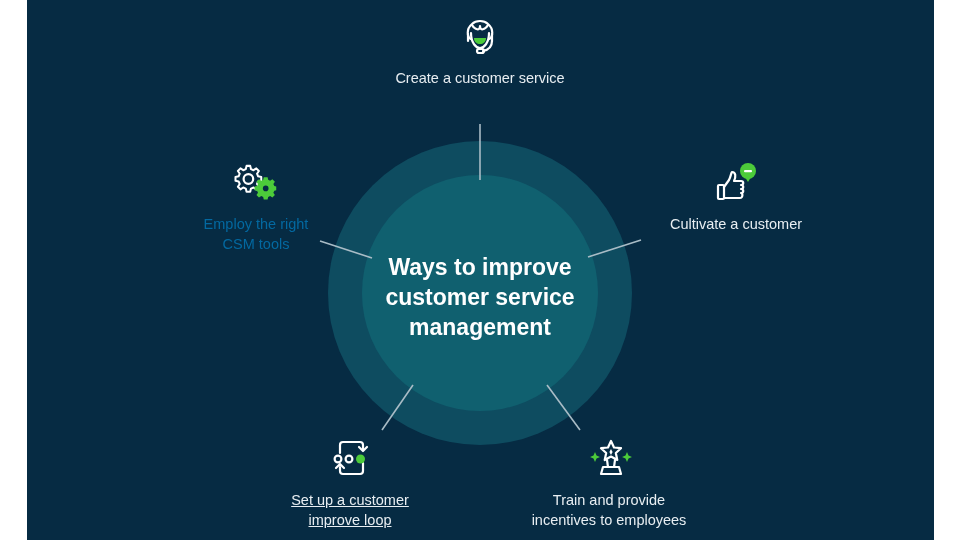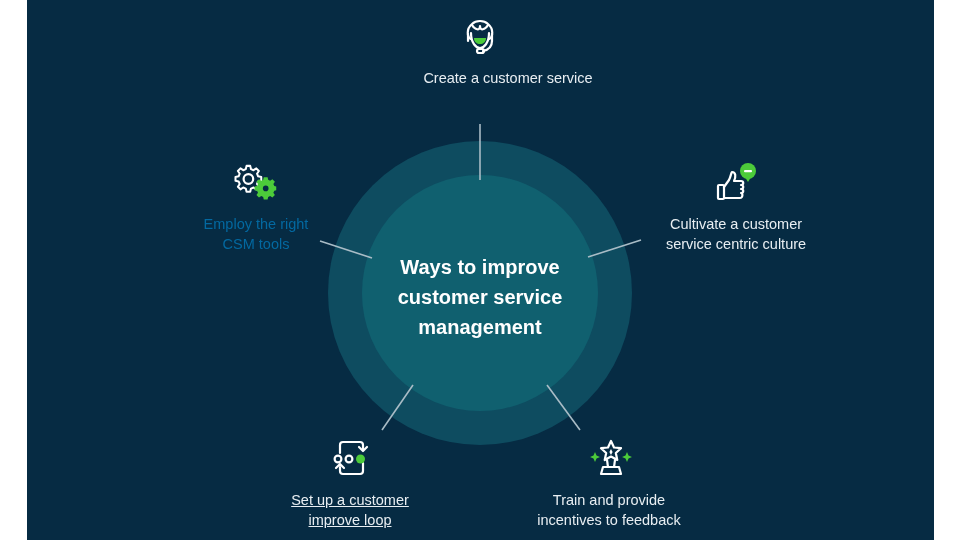--- a/index.html
+++ b/index.html
@@ -1,20 +1,20 @@
 <!DOCTYPE html>
 <html><head>
 <meta charset="utf-8">
 <style>
   html, body { margin: 0; padding: 0; background: #ffffff; }
   body { width: 960px; height: 540px; position: relative; overflow: hidden; font-family: "Liberation Sans", "DejaVu Sans", sans-serif; }
   #panel { position: absolute; left: 27px; top: 0; width: 907px; height: 540px; background: var(--bg, #062b43); overflow: hidden; }
   #diagram-svg { position: absolute; left: 0; top: 0; width: 960px; height: 540px; }
   .label { position: absolute; color: #e8eef2; font-size: 14.5px; line-height: 19.5px; text-align: center; white-space: nowrap; transform: translateX(-50%); }
-  .center-title { position: absolute; left: 480px; top: 252px; transform: translateX(-50%); color: #ffffff; font-weight: bold; font-size: 20px; line-height: 30px; text-align: center; white-space: nowrap; }
+  .center-title { position: absolute; left: 480px; top: 252px; transform: translateX(-50%); color: #ffffff; font-weight: bold; font-size: 23px; line-height: 30px; text-align: center; white-space: nowrap; }
   .icon { position: absolute; }
 </style>
 </head>
 <body>
 
 <div id="panel" style="background: rgb(6, 43, 67);"></div>
 
 <svg id="diagram-svg" viewBox="0 0 960 540">
   <circle id="outer-ring" cx="480" cy="293" r="152" fill="#0e4c60"></circle>
   <circle id="inner-circle" cx="480" cy="293" r="118" fill="#10606f"></circle>
@@ -36,52 +36,51 @@
     <path d="M12 22 C 8 20, 7 12, 13 7 C 17 3, 25 3, 29 7 C 35 12, 34 20, 30 22"></path>
     <path d="M13 8 C 16 13, 21 14, 21 9 C 21 14, 26 13, 29 8"></path>
     <path d="M12 16 C 12 26, 17 31, 21 31 C 25 31, 30 26, 30 16"></path>
     <path d="M9 17 L9 24"></path>
     <path d="M33 17 L33 24"></path>
     <path d="M33 24 C 33 30, 29 33, 24 34"></path>
     <rect x="18" y="32" width="7" height="4" rx="2"></rect>
   </g>
   <path d="M15 21 L27 21 C 27 25, 24 27, 21 27 C 18 27, 15 25, 15 21 Z" class="green-fill" fill="#4ccb3a"></path>
 </svg>
-<div class="label" style="left: 480px; top: 69px; color: rgb(232, 238, 242); margin-left: 28px;">
+<div class="label" style="left: 480px; top: 69px; color: rgb(232, 238, 242);">
   <div>Create a customer service</div>
 </div>
 
 <svg class="icon" style="left:714px;top:161px;width:44px;height:42px" viewBox="0 0 44 42">
   <g fill="none" stroke="#ffffff" stroke-width="2.2" stroke-linejoin="round" stroke-linecap="round">
     <rect x="4" y="24" width="6" height="14" rx="1"></rect>
     <path d="M10 26 L15 19 C 17 15, 17 12, 18 11 C 22 11, 22 16, 20 20 L 27 20 C 30 20, 30 24, 27 24 C 30 24, 30 28, 27 28 C 30 28, 30 32, 27 32 C 29 32, 29 37, 26 37 L 10 37"></path>
   </g>
   <circle cx="34" cy="10" r="8" class="green-fill" fill="#4ccb3a"></circle>
   <path d="M31 16 L34 21 L37 16 Z" class="green-fill" fill="#4ccb3a"></path>
   <rect x="30" y="9" width="8" height="2.2" rx="1" fill="#ffffff"></rect>
 </svg>
 <div class="label" style="left: 736px; top: 215px; color: rgb(232, 238, 242);">
   <div>Cultivate a customer</div>
-  <div>service centric culture</div>
 </div>
 
 <svg class="icon" style="left:590px;top:438px;width:42px;height:40px" viewBox="0 0 42 40">
   <g fill="none" stroke="#ffffff" stroke-width="2.2" stroke-linejoin="round" stroke-linecap="round">
     <path d="M21 3 L24 9.5 L31 10.2 L25.8 15 L27.3 22 L21 18.5 L14.7 22 L16.2 15 L11 10.2 L18 9.5 Z"></path>
     <path d="M17 22 L18 29"></path>
     <path d="M25 22 L24 29"></path>
     <path d="M11 36 L13 29 L29 29 L31 36 Z"></path>
   </g>
   <path d="M21 11 L22.6 14 L21 17 L19.4 14 Z" fill="#ffffff"></path>
   <path d="M5 14 L6.5 17.5 L10 19 L6.5 20.5 L5 24 L3.5 20.5 L0 19 L3.5 17.5 Z" class="green-fill" fill="#4ccb3a"></path>
   <path d="M37 14 L38.5 17.5 L42 19 L38.5 20.5 L37 24 L35.5 20.5 L32 19 L35.5 17.5 Z" class="green-fill" fill="#4ccb3a"></path>
 </svg>
 <div class="label" style="left: 609px; top: 491px; color: rgb(232, 238, 242); text-align: center;">
   <div>Train and provide</div>
-  <div>incentives to feedback</div>
+  <div>incentives to employees</div>
 </div>
 
 <svg class="icon" style="left:332px;top:440px;width:38px;height:36px" viewBox="0 0 38 36">
   <g fill="none" stroke="#ffffff" stroke-width="2.2" stroke-linejoin="round" stroke-linecap="round">
     <path d="M8 13 L8 5 C 8 3, 9 2, 11 2 L 28 2 C 30 2, 31 3, 31 5 L 31 10"></path>
     <path d="M27 7 L31 11 L35 7"></path>
     <path d="M31 23 L31 31 C 31 33, 30 34, 28 34 L 11 34 C 9 34, 8 33, 8 31 L 8 27"></path>
     <path d="M4 28 L8 24 L12 28"></path>
     <circle cx="6" cy="19" r="3.4"></circle>
     <circle cx="17" cy="19" r="3.4"></circle>

